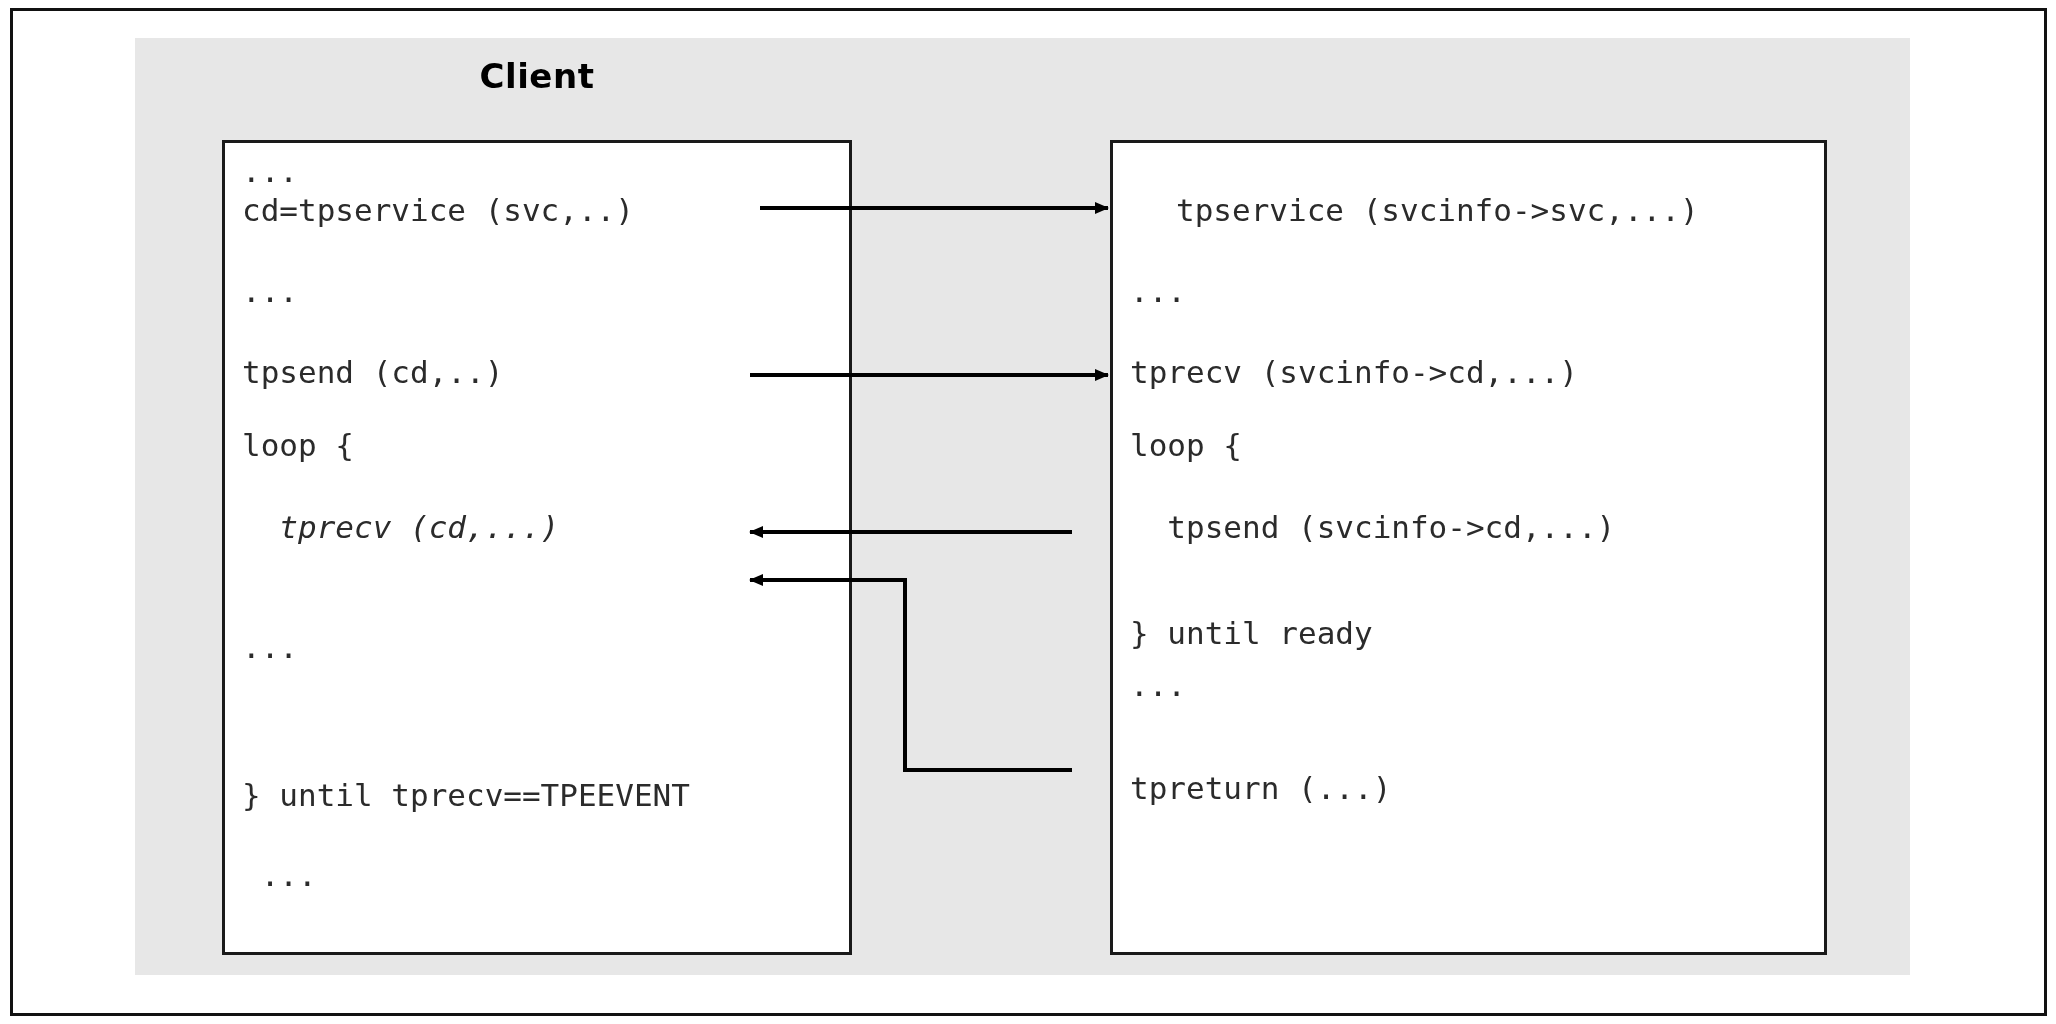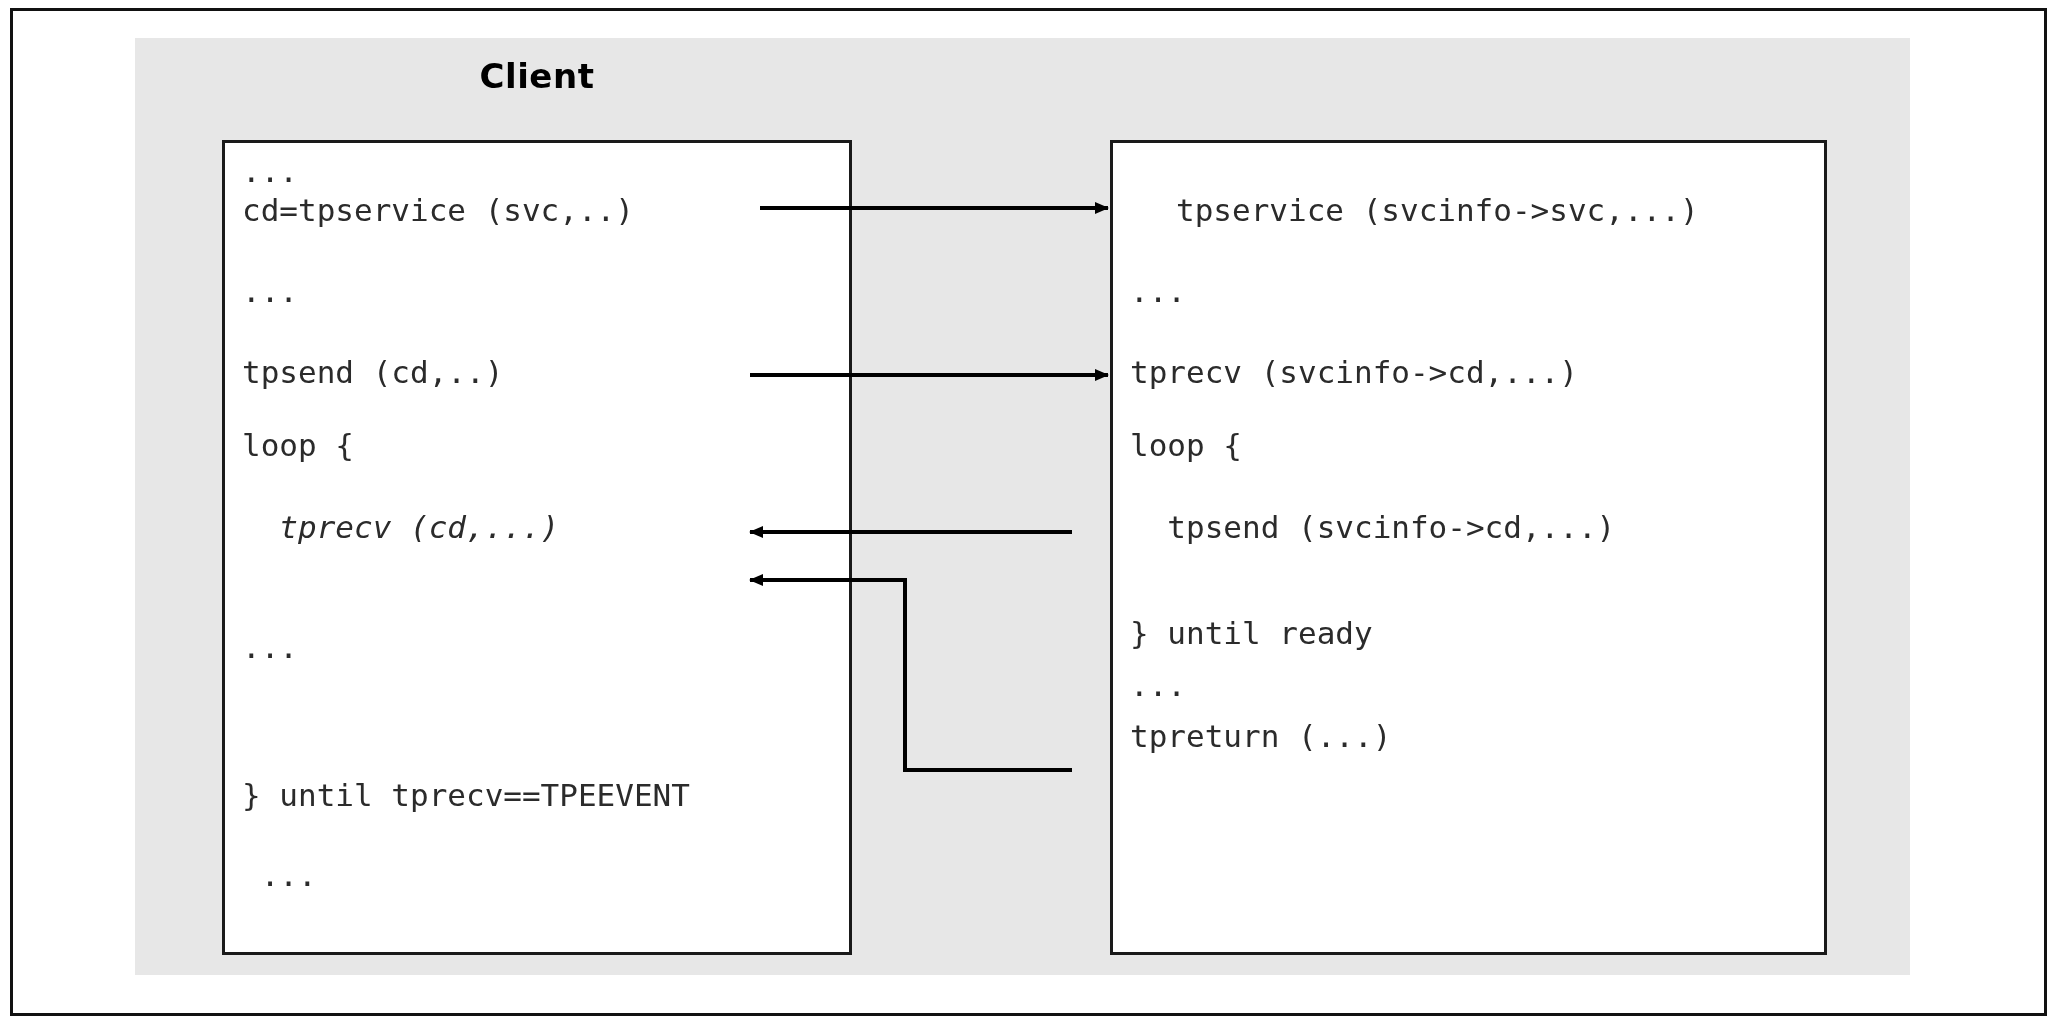--- a/index.html
+++ b/index.html
@@ -120,21 +120,21 @@
       <div class="code-line" style="left: 242px; top: 632px;">...</div>
       <div class="code-line" style="left: 242px; top: 780px;">} until tprecv==TPEEVENT</div>
       <div class="code-line" style="left: 242px; top: 860px;"> ...</div>
       <div class="code-line" style="left: 1130px; top: 195px; margin-left: 46px;">tpservice (svcinfo-&gt;svc,...)</div>
       <div class="code-line" style="left: 1130px; top: 276px;">...</div>
       <div class="code-line" style="left: 1130px; top: 357px;">tprecv (svcinfo-&gt;cd,...)</div>
       <div class="code-line" style="left: 1130px; top: 430px;">loop {</div>
       <div class="code-line" style="left: 1130px; top: 512px;">  tpsend (svcinfo-&gt;cd,...)</div>
       <div class="code-line" style="left: 1130px; top: 590px; margin-top: 28px;">} until ready</div>
       <div class="code-line" style="left: 1130px; top: 670px;">...</div>
-      <div class="code-line" style="left: 1130px; top: 721px;">tpreturn (...)</div>
+      <div class="code-line" style="left: 1130px; top: 773px;">tpreturn (...)</div>
     </div>
 
   <svg id="connectors" viewBox="0 0 2056 1024" xmlns="http://www.w3.org/2000/svg">
     <defs>
       <marker id="arrow-right" markerWidth="14" markerHeight="12" refX="13" refY="6" orient="auto" markerUnits="userSpaceOnUse">
         <path d="M0,0 L14,6 L0,12 z" fill="#000000"></path>
       </marker>
       <marker id="arrow-left" markerWidth="14" markerHeight="12" refX="13" refY="6" orient="auto" markerUnits="userSpaceOnUse">
         <path d="M0,0 L14,6 L0,12 z" fill="#000000"></path>
       </marker>

